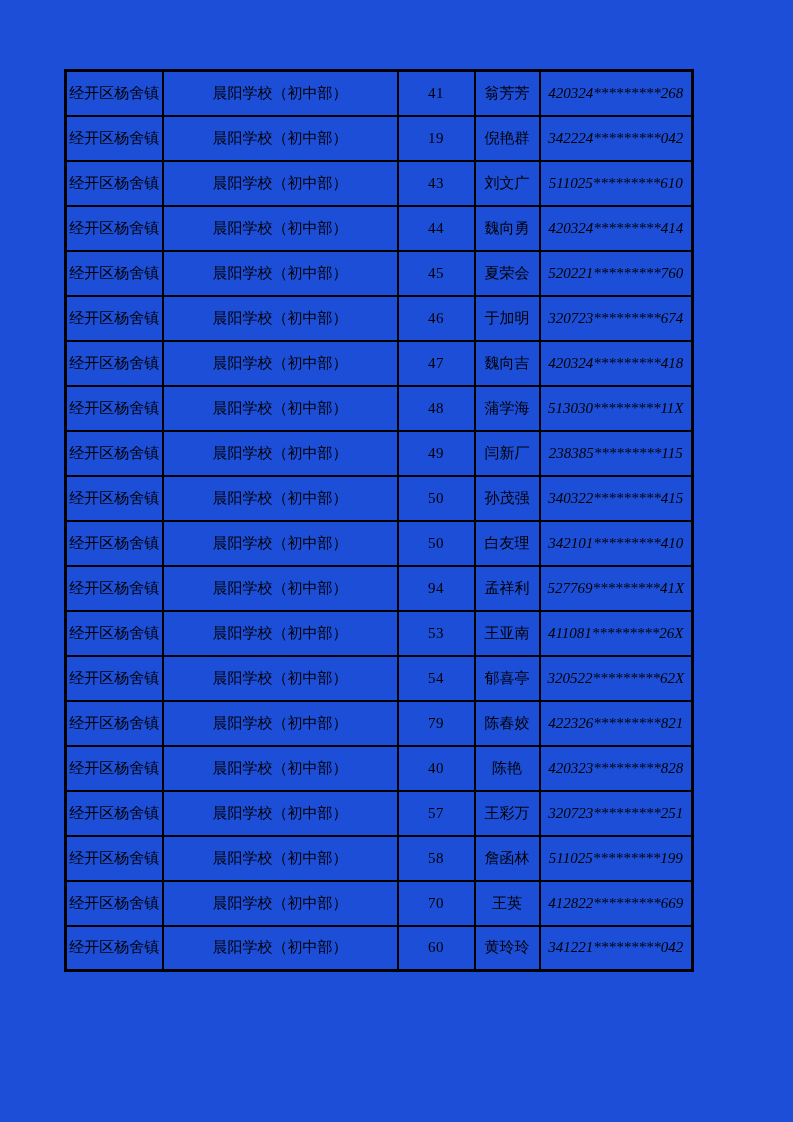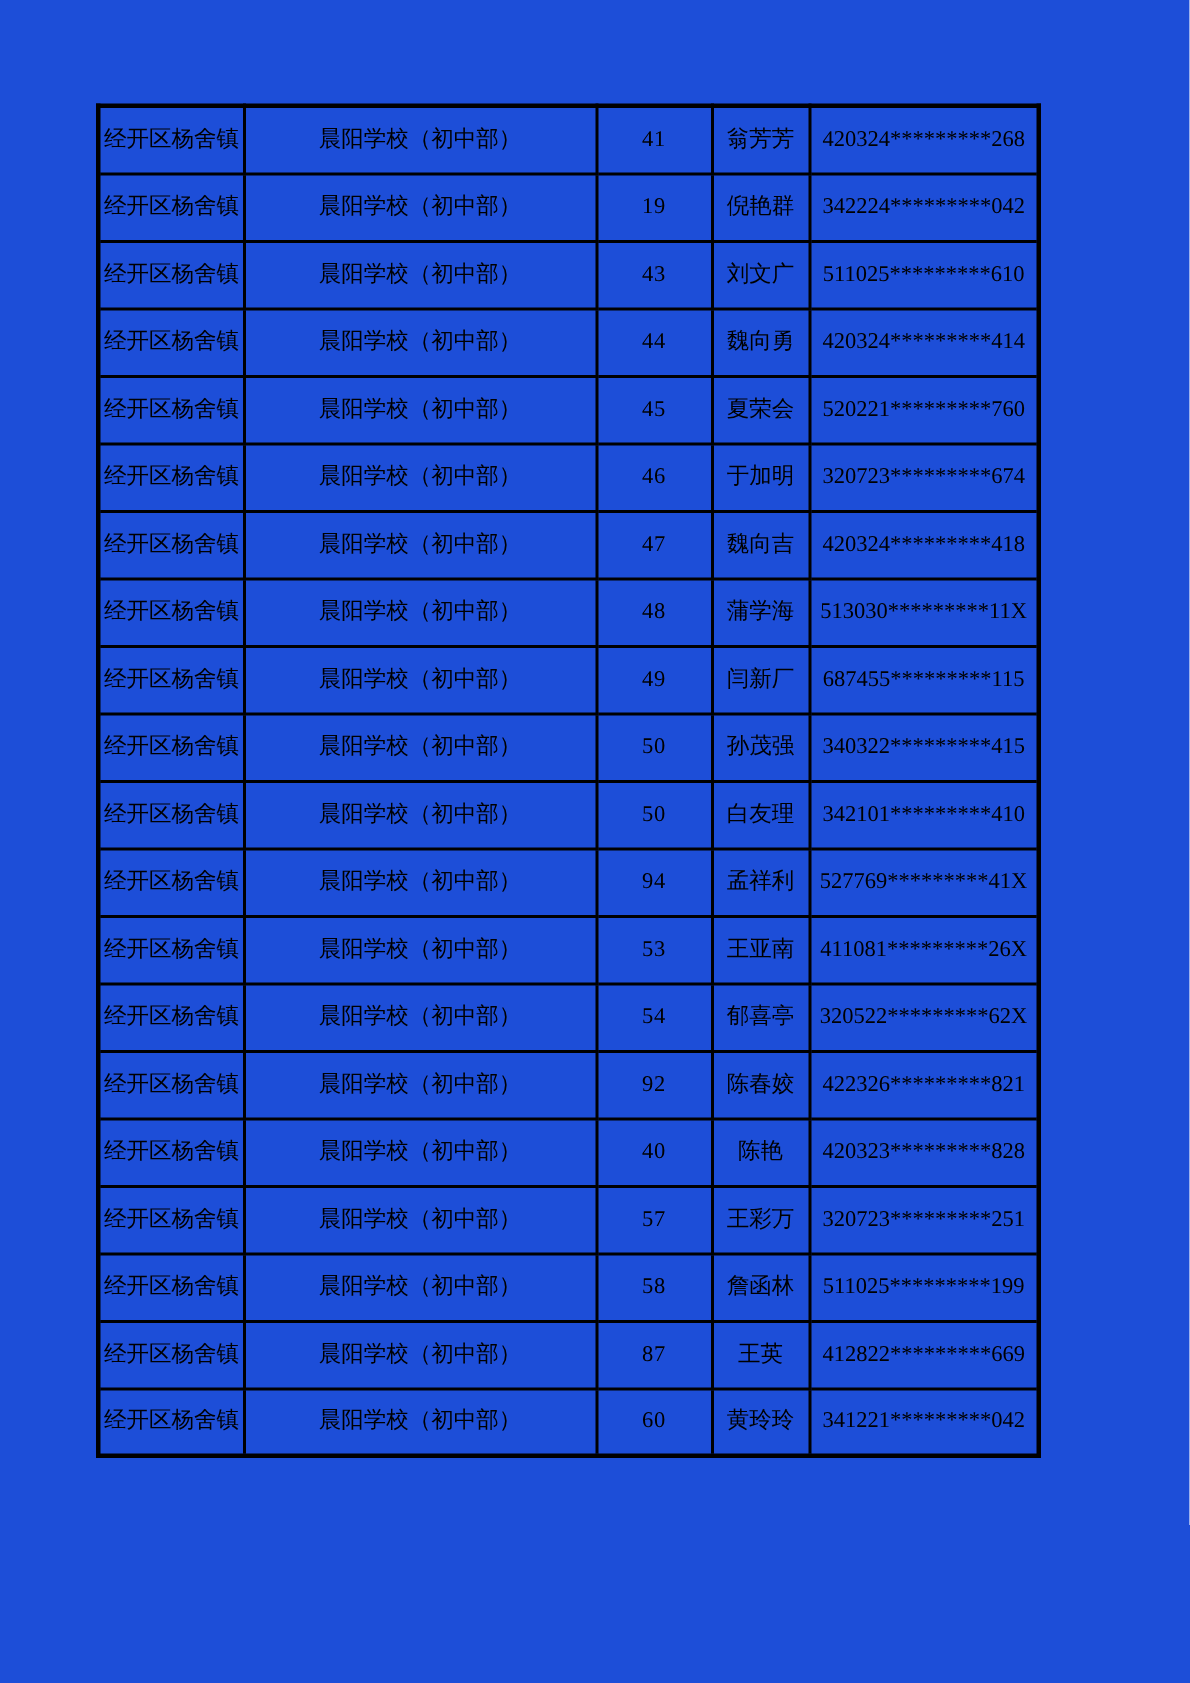--- a/index.html
+++ b/index.html
@@ -36,21 +36,21 @@
     white-space: nowrap;
     overflow: hidden;
     padding: 0 1px;
   }
   col.c-district { width: 97px; }
   col.c-school   { width: 235px; }
   col.c-num      { width: 77px; }
   col.c-name     { width: 65px; }
   col.c-id       { width: 153px; }
   td.col-num  { font-size: 15px; letter-spacing: 0.5px; border-radius: 17px; }
-  td.col-id   { font-size: 14.5px; }
+  td.col-id   { font-size: 14.5px; font-style: italic; }
 </style>
 </head>
 <body>
 
 <div class="page">
   <table class="roster">
     <colgroup>
       <col class="c-district">
       <col class="c-school">
       <col class="c-num">
@@ -112,21 +112,21 @@
     <td class="col-school">晨阳学校（初中部）</td>
     <td class="col-num">48</td>
     <td class="col-name">蒲学海</td>
     <td class="col-id">513030*********11X</td>
   </tr>
         <tr>
     <td class="col-district">经开区杨舍镇</td>
     <td class="col-school">晨阳学校（初中部）</td>
     <td class="col-num">49</td>
     <td class="col-name">闫新厂</td>
-    <td class="col-id">687455*********115</td>
+    <td class="col-id">238385*********115</td>
   </tr>
         <tr>
     <td class="col-district">经开区杨舍镇</td>
     <td class="col-school">晨阳学校（初中部）</td>
     <td class="col-num">50</td>
     <td class="col-name">孙茂强</td>
     <td class="col-id">340322*********415</td>
   </tr>
         <tr>
     <td class="col-district">经开区杨舍镇</td>
@@ -152,21 +152,21 @@
         <tr>
     <td class="col-district">经开区杨舍镇</td>
     <td class="col-school">晨阳学校（初中部）</td>
     <td class="col-num">54</td>
     <td class="col-name">郁喜亭</td>
     <td class="col-id">320522*********62X</td>
   </tr>
         <tr>
     <td class="col-district">经开区杨舍镇</td>
     <td class="col-school">晨阳学校（初中部）</td>
-    <td class="col-num">92</td>
+    <td class="col-num">79</td>
     <td class="col-name">陈春姣</td>
     <td class="col-id">422326*********821</td>
   </tr>
         <tr>
     <td class="col-district">经开区杨舍镇</td>
     <td class="col-school">晨阳学校（初中部）</td>
     <td class="col-num">40</td>
     <td class="col-name">陈艳</td>
     <td class="col-id">420323*********828</td>
   </tr>
@@ -180,21 +180,21 @@
         <tr>
     <td class="col-district">经开区杨舍镇</td>
     <td class="col-school">晨阳学校（初中部）</td>
     <td class="col-num">58</td>
     <td class="col-name">詹函林</td>
     <td class="col-id">511025*********199</td>
   </tr>
         <tr>
     <td class="col-district">经开区杨舍镇</td>
     <td class="col-school">晨阳学校（初中部）</td>
-    <td class="col-num">87</td>
+    <td class="col-num">70</td>
     <td class="col-name">王英</td>
     <td class="col-id">412822*********669</td>
   </tr>
         <tr>
     <td class="col-district">经开区杨舍镇</td>
     <td class="col-school">晨阳学校（初中部）</td>
     <td class="col-num">60</td>
     <td class="col-name">黄玲玲</td>
     <td class="col-id">341221*********042</td>
   </tr>

